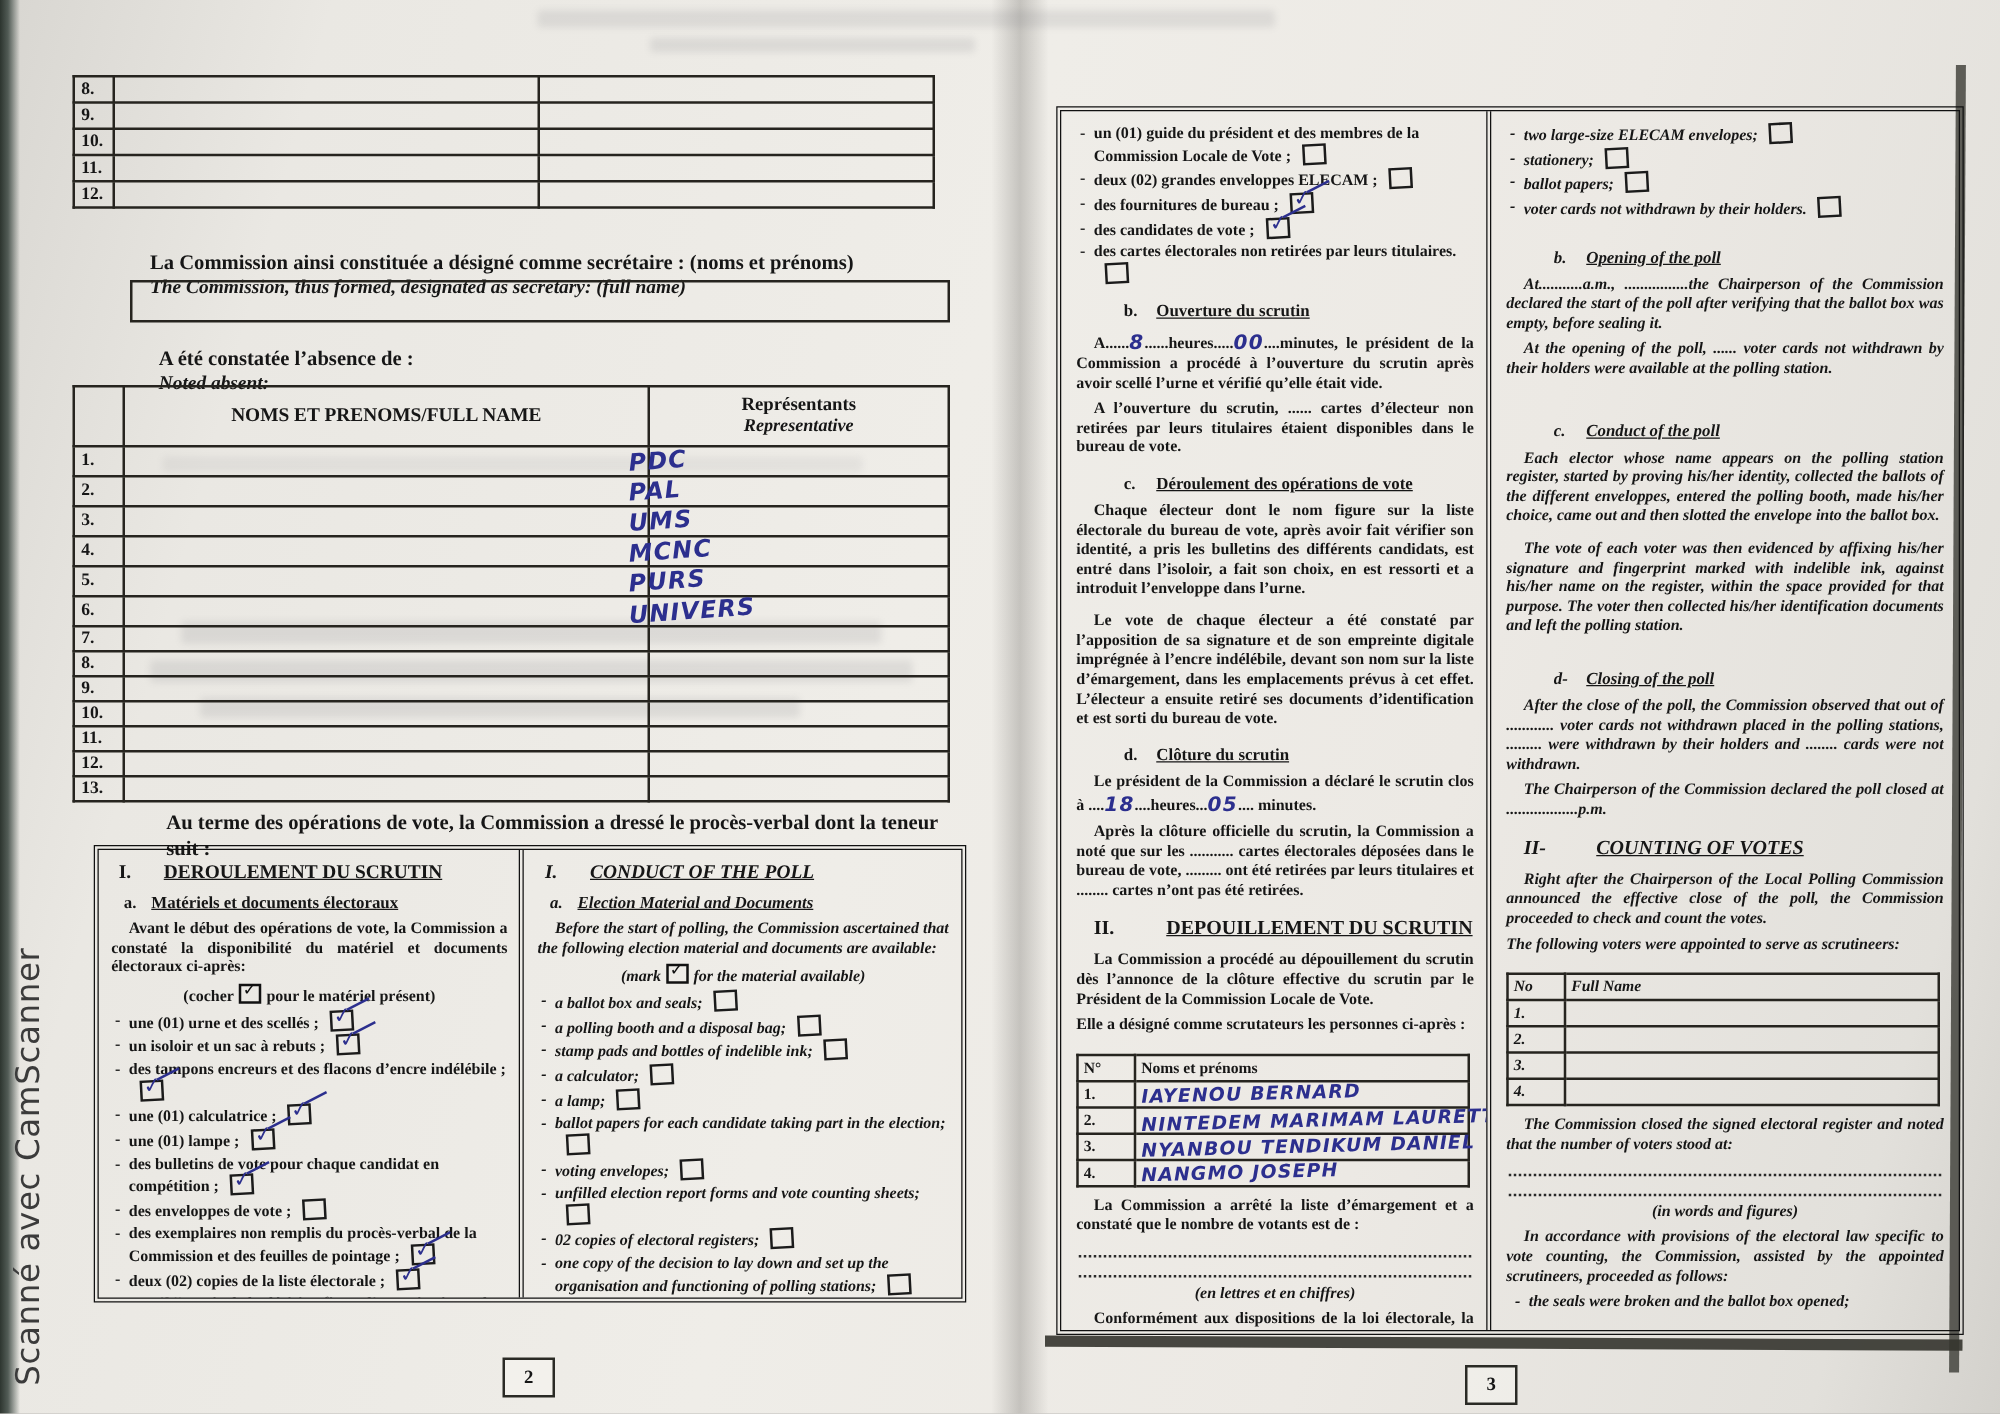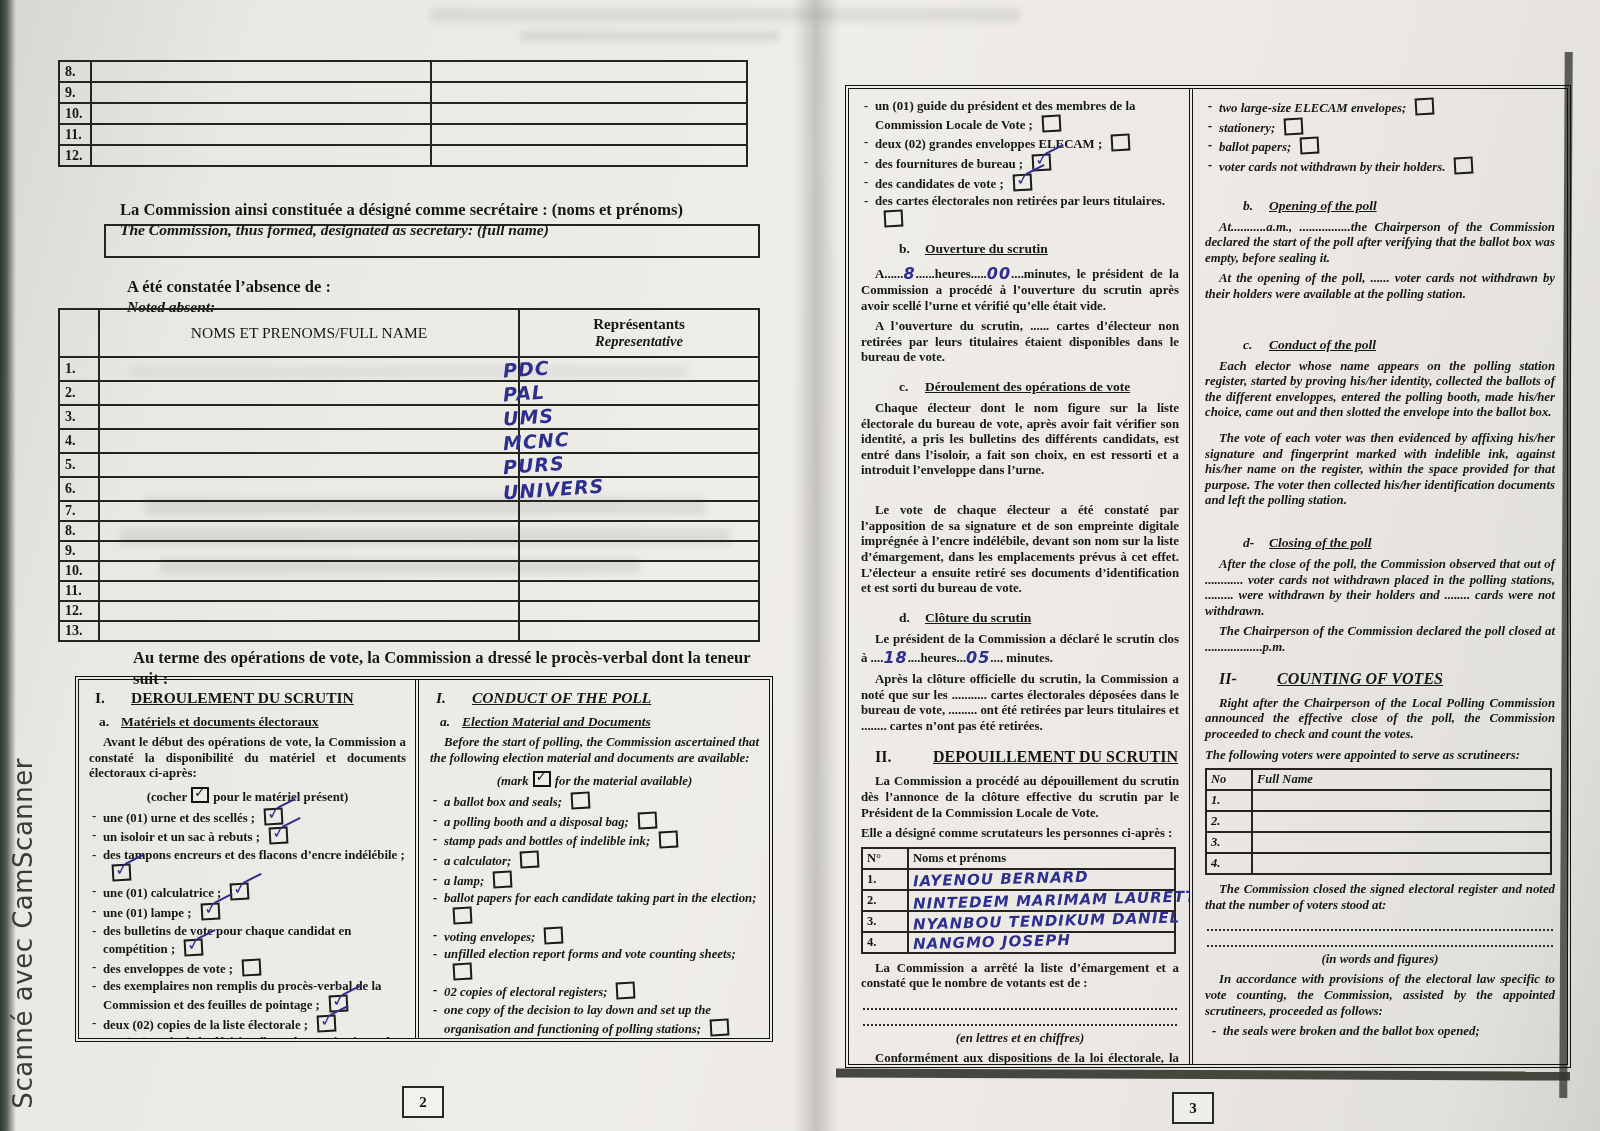--- a/index.html
+++ b/index.html
@@ -34,21 +34,21 @@
 
   .label-fr{font-weight:bold;font-size:16.5px;line-height:1.3;margin-top:27px;}
   .label-en{font-weight:bold;font-style:italic;font-size:15.5px;line-height:1.3;}
   .sec-label{position:absolute;left:120px;top:172px;width:640px;}
   .sec-box{position:absolute;left:104px;top:224px;width:652px;height:30px;border:2px solid #26241f;}
   .absent-label{position:absolute;left:127px;top:249px;width:500px;}
 
   .absent-table{left:58px;top:308px;width:700px;}
   .absent-table .hdr td{height:46px;text-align:center;vertical-align:middle;}
   .absent-table tr{height:19px;}
-  .hdr-name{font-weight:normal;font-size:15.5px;}
+  .hdr-name{font-weight:bold;font-size:15.5px;}
   .hdr-rep-fr{font-weight:bold;font-size:15px;display:block;}
   .hdr-rep-en{font-weight:bold;font-style:italic;font-size:14.5px;display:block;}
   .rep-ink{font-family:"DejaVu Sans",sans-serif;color:var(--ink);font-weight:bold;font-style:italic;
            font-size:19px;display:inline-block;transform:rotate(-4deg);margin-left:-22px;white-space:nowrap;letter-spacing:1px;}
 
   .close-label{position:absolute;left:133px;top:620px;width:640px;}
 
   
   .dbox{position:absolute;border:4px double #111;display:flex;align-items:stretch;}
   .boxL{left:75px;top:676px;width:690px;height:358px;}
@@ -81,21 +81,21 @@
   .cb.checked::after{content:"\2713";position:absolute;left:1px;top:-8px;font-size:17px;color:var(--ink);font-weight:bold;
                      font-family:"DejaVu Sans",sans-serif;transform:rotate(-6deg);}
   .cb.checked::before{content:"";position:absolute;right:-16px;top:-7px;width:20px;height:2px;background:var(--ink);transform:rotate(-24deg);}
   .cbp{display:inline-block;width:14px;height:12px;border:2px solid #111;margin:0 4px -2px;position:relative;}
   .cbp::after{content:"\2713";position:absolute;left:1px;top:-4px;font-size:13px;font-weight:bold;color:#111;
               font-family:"DejaVu Sans",sans-serif;}
 
   .ink{font-family:"DejaVu Sans",sans-serif;color:var(--ink);font-weight:bold;font-style:italic;}
   .time{font-size:16px;letter-spacing:1px;position:relative;top:1px;}
 
-  .st{border-collapse:collapse;width:99%;font-size:12.5px;margin:5px 0 7px;table-layout:fixed;}
+  .st{border-collapse:collapse;width:99%;font-size:12.5px;margin:15px 0 7px;table-layout:fixed;}
   .st td,.st th{border:2px solid #26241f;padding:0 4px;height:19px;text-align:left;overflow:visible;}
   .st .snum{width:36px;font-weight:bold;}
   .st .shead{font-weight:bold;}
   .name-ink{font-size:15px;letter-spacing:1px;transform:rotate(-1.5deg);display:inline-block;white-space:nowrap;}
 
   .dotline{border-bottom:2.5px dotted #2a2a2a;height:11px;margin:3px 2px;}
   .caption{text-align:center;font-weight:bold;font-style:italic;font-size:12.8px;margin:5px 0;}
   .bullet{padding-left:18px;position:relative;font-weight:bold;font-size:12.8px;line-height:1.25;margin:2px 0;}
   .bullet::before{content:"-";position:absolute;left:7px;}
 
@@ -376,21 +376,21 @@
         <div class="hs">
           <span class="n">b.</span><span class="tt">Ouverture du scrutin</span>
         </div>
         <p class="p"><span>A......</span><span class="ink time">8</span><span>......heures.....</span><span class="ink time">00</span><span>....minutes, le président de la Commission a procédé à l’ouverture du scrutin après avoir scellé l’urne et vérifié qu’elle était vide.</span></p>
         <p class="p">A l’ouverture du scrutin, ...... cartes d’électeur non retirées par leurs titulaires étaient disponibles dans le bureau de vote.</p>
 
         <div class="hs">
           <span class="n">c.</span><span class="tt">Déroulement des opérations de vote</span>
         </div>
         <p class="p">Chaque électeur dont le nom figure sur la liste électorale du bureau de vote, après avoir fait vérifier son identité, a pris les bulletins des différents candidats, est entré dans l’isoloir, a fait son choix, en est ressorti et a introduit l’enveloppe dans l’urne.</p>
-        <p class="p" style="margin-top:24px;">Le vote de chaque électeur a été constaté par l’apposition de sa signature et de son empreinte digitale imprégnée à l’encre indélébile, devant son nom sur la liste d’émargement, dans les emplacements prévus à cet effet. L’électeur a ensuite retiré ses documents d’identification et est sorti du bureau de vote.</p>
+        <p class="p" style="margin-top:10px;">Le vote de chaque électeur a été constaté par l’apposition de sa signature et de son empreinte digitale imprégnée à l’encre indélébile, devant son nom sur la liste d’émargement, dans les emplacements prévus à cet effet. L’électeur a ensuite retiré ses documents d’identification et est sorti du bureau de vote.</p>
 
         <div class="hs">
           <span class="n">d.</span><span class="tt">Clôture du scrutin</span>
         </div>
         <p class="p"><span>Le président de la Commission a déclaré le scrutin clos à ....</span><span class="ink time">18</span><span>....heures...</span><span class="ink time">05</span><span>.... minutes.</span></p>
         <p class="p">Après la clôture officielle du scrutin, la Commission a noté que sur les ........... cartes électorales déposées dans le bureau de vote, ......... ont été retirées par leurs titulaires et ........ cartes n’ont pas été retirées.</p>
 
         <div class="hII">
           <span class="n">II.</span><span class="tt">DEPOUILLEMENT DU SCRUTIN</span>
         </div>

